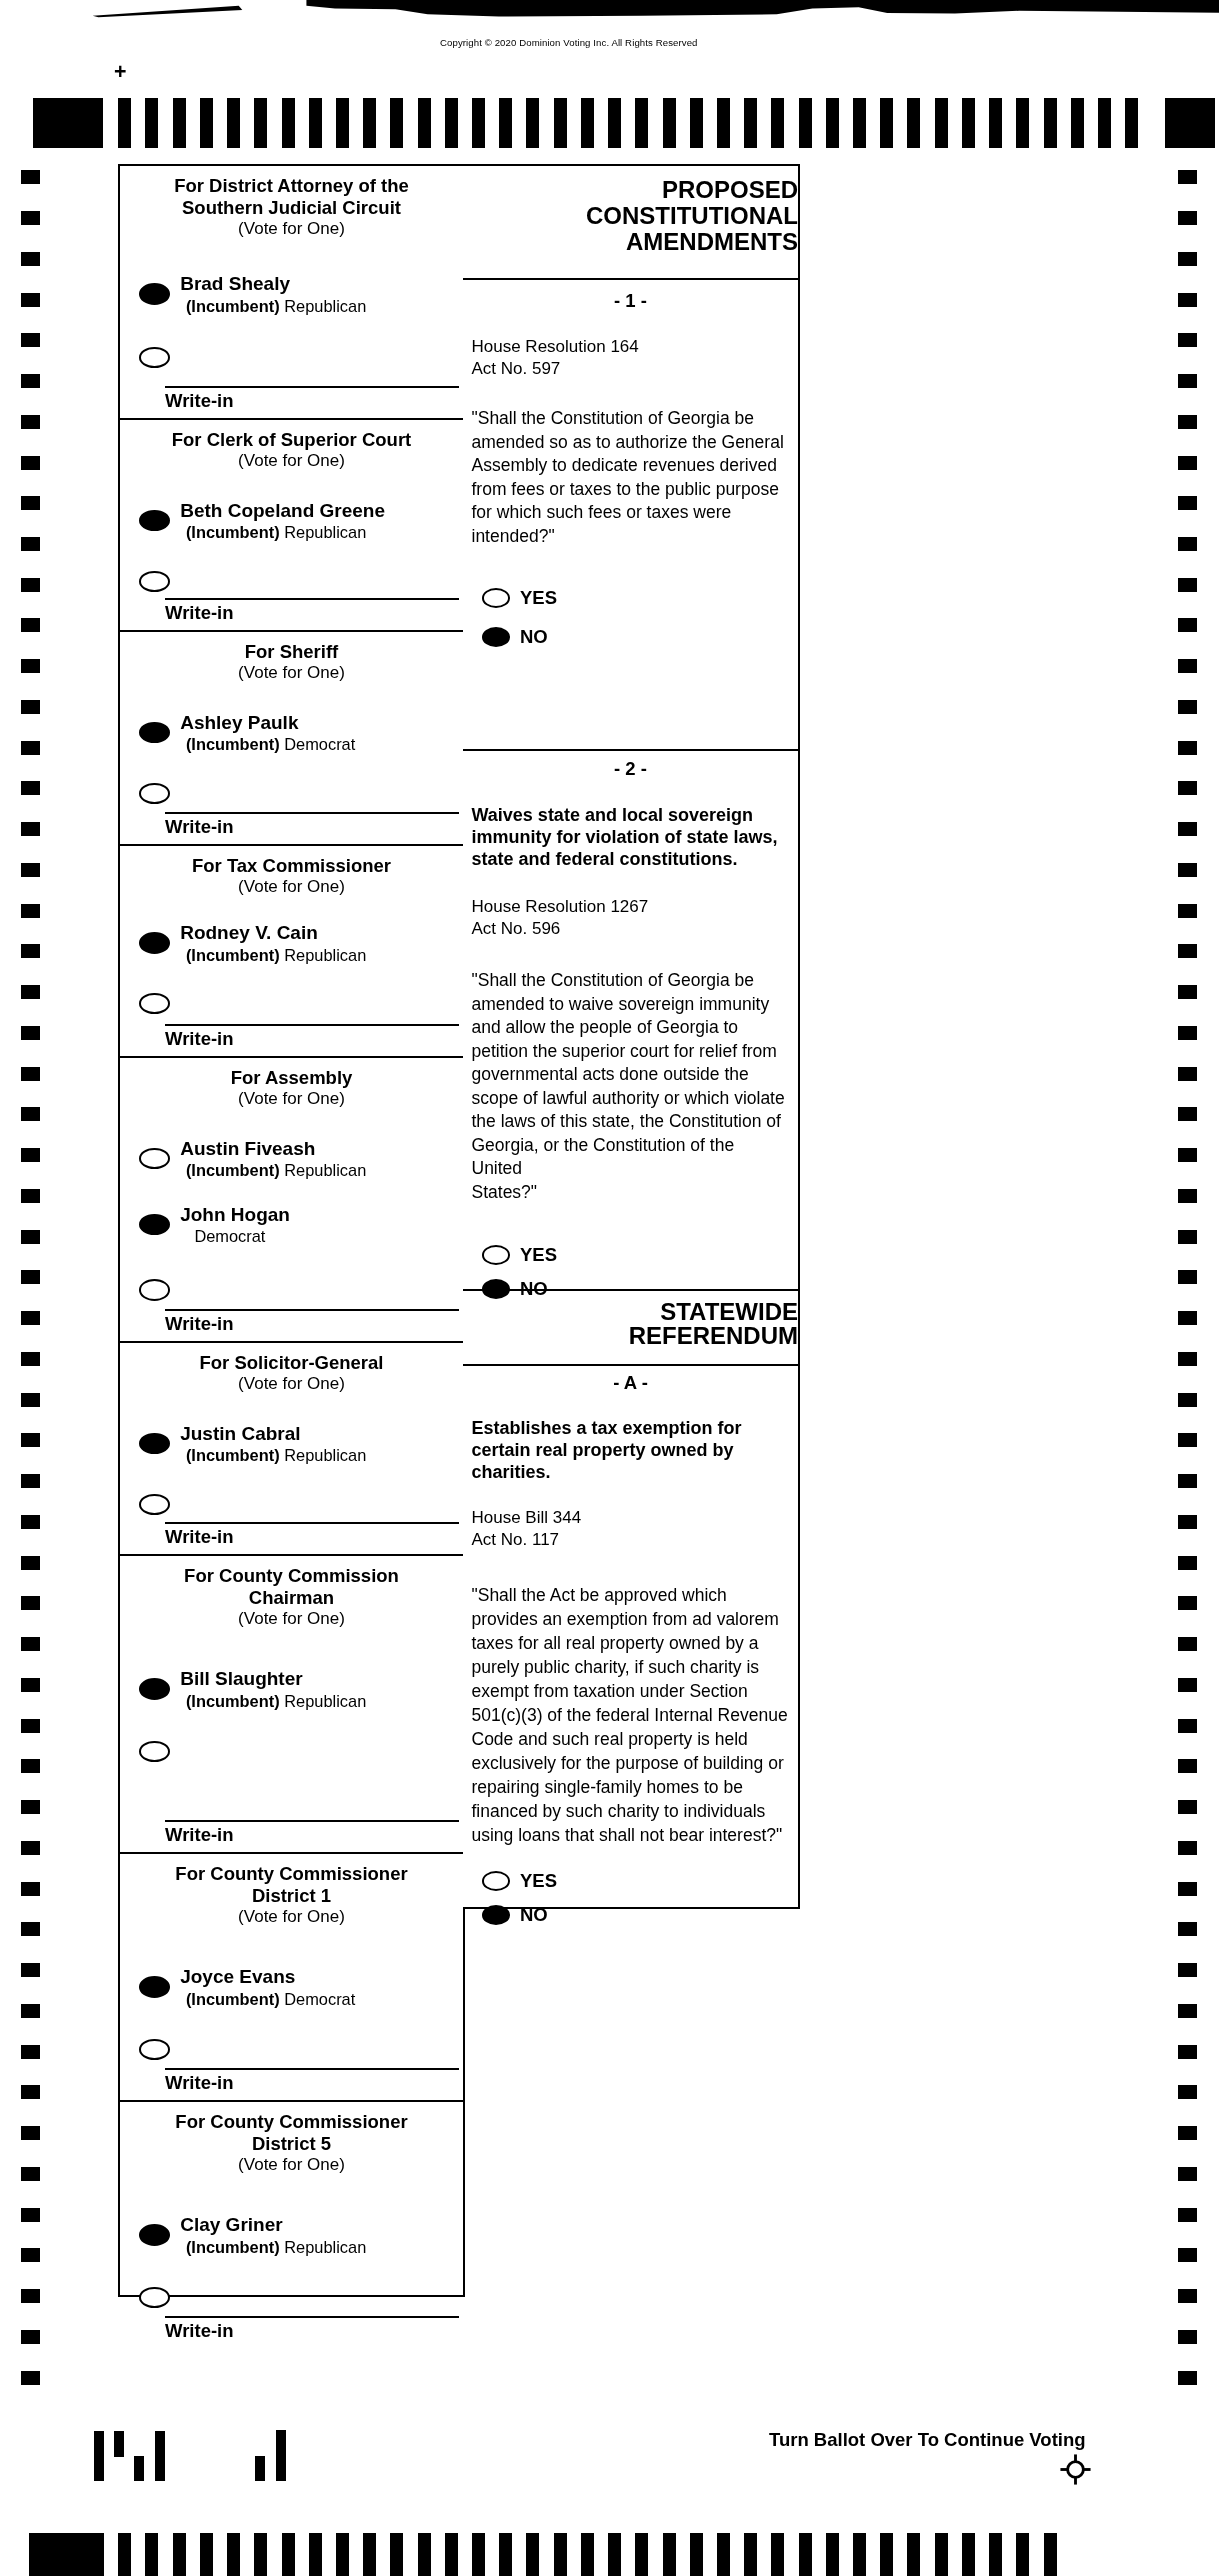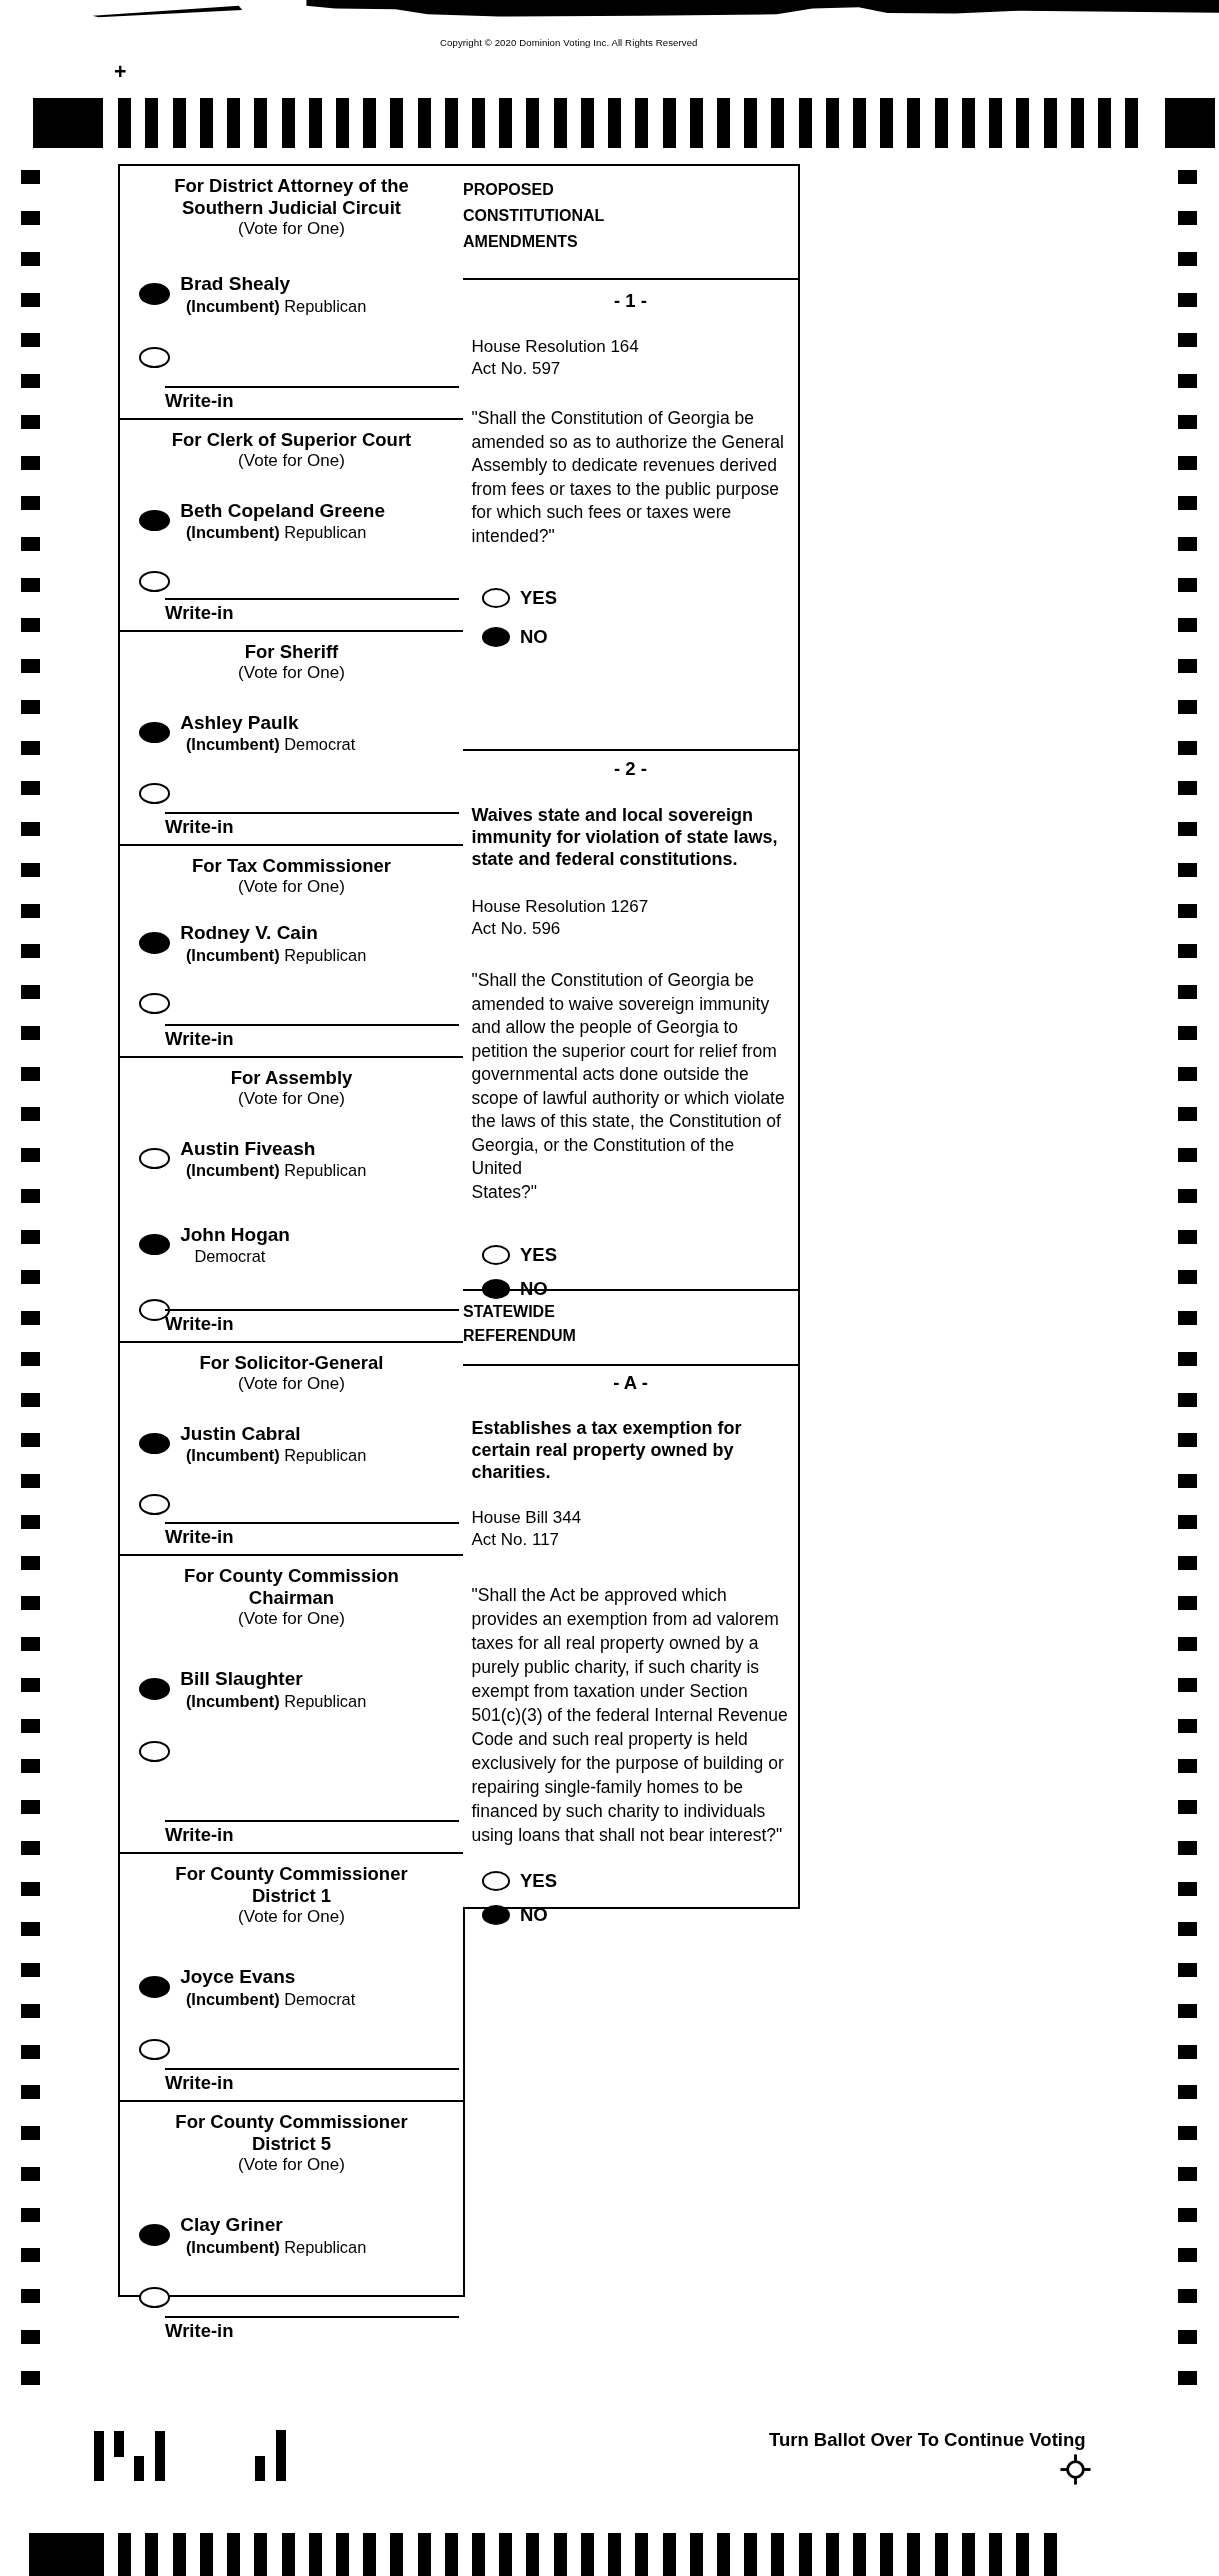--- a/index.html
+++ b/index.html
@@ -23,21 +23,21 @@
   .c-vote  { font-size:17px; line-height:20.7px; text-align:center; }
   .cand { display:flex; padding-left:18.5px; gap:10.7px; align-items:center; }
   .oval { width:31px; height:21.4px; border:2.1px solid #000; border-radius:50%; flex:none; background:#fff; }
   .oval.filled { background:#000; }
   .cname { font-size:19px; font-weight:700; line-height:22px; }
   .cparty { font-size:16.4px; line-height:18.5px; padding-left:5.7px; margin-top:1.4px; }
   .cparty b { font-weight:700; }
   .writein { position:absolute; left:45px; right:3.6px; bottom:5.7px; border-top:2.1px solid #000; padding-top:2.1px; }
   .wlabel { font-size:18.5px; font-weight:700; }
 
-  .m-header { font-size:16px; font-weight:700; line-height:26px; text-align:left; white-space:pre-line; padding-top:11.4px; border-bottom:2.1px solid #000; }
+  .m-header { font-size:24px; font-weight:700; line-height:26px; text-align:right; white-space:pre-line; padding-top:11.4px; border-bottom:2.1px solid #000; }
   .measure { position:relative; border-bottom:2.1px solid #000; padding:0 8.5px; }
   .measure:last-child { border-bottom:none; }
   .m-num { font-size:18.5px; font-weight:700; text-align:center; }
   .m-summary { font-size:18px; font-weight:700; line-height:22px; white-space:pre-line; }
   .m-ref { font-size:17px; line-height:22px; white-space:pre-line; }
   .m-quote { font-size:17.5px; line-height:23.5px; white-space:pre-line; }
   .yn { display:flex; align-items:center; gap:10px; padding-left:10px; }
   .yn .oval { width:28.5px; height:20px; }
   .yn-label { font-size:18.5px; font-weight:700; }
 
@@ -181,21 +181,21 @@
     <section class="contest" style="height:285px">
       <div class="c-title">For Assembly</div>
       <div class="c-vote">(Vote for One)</div>
       <div class="cand" style="margin-top:28.5px">
         <span class="oval"></span>
         <div class="cinfo">
           <div class="cname">Austin Fiveash</div>
           <div class="cparty"><b>(Incumbent)</b> <span>Republican</span></div>
         </div>
       </div>
-      <div class="cand" style="margin-top:44px">
+      <div class="cand" style="margin-top:24px">
         <span class="oval filled"></span>
         <div class="cinfo">
           <div class="cname">John Hogan</div>
           <div class="cparty" style="padding-left:14.2px"><span>Democrat</span></div>
         </div>
       </div>
       <div class="cand" style="margin-top:34px">
         <span class="oval"></span>
       </div>
       <div class="writein">

